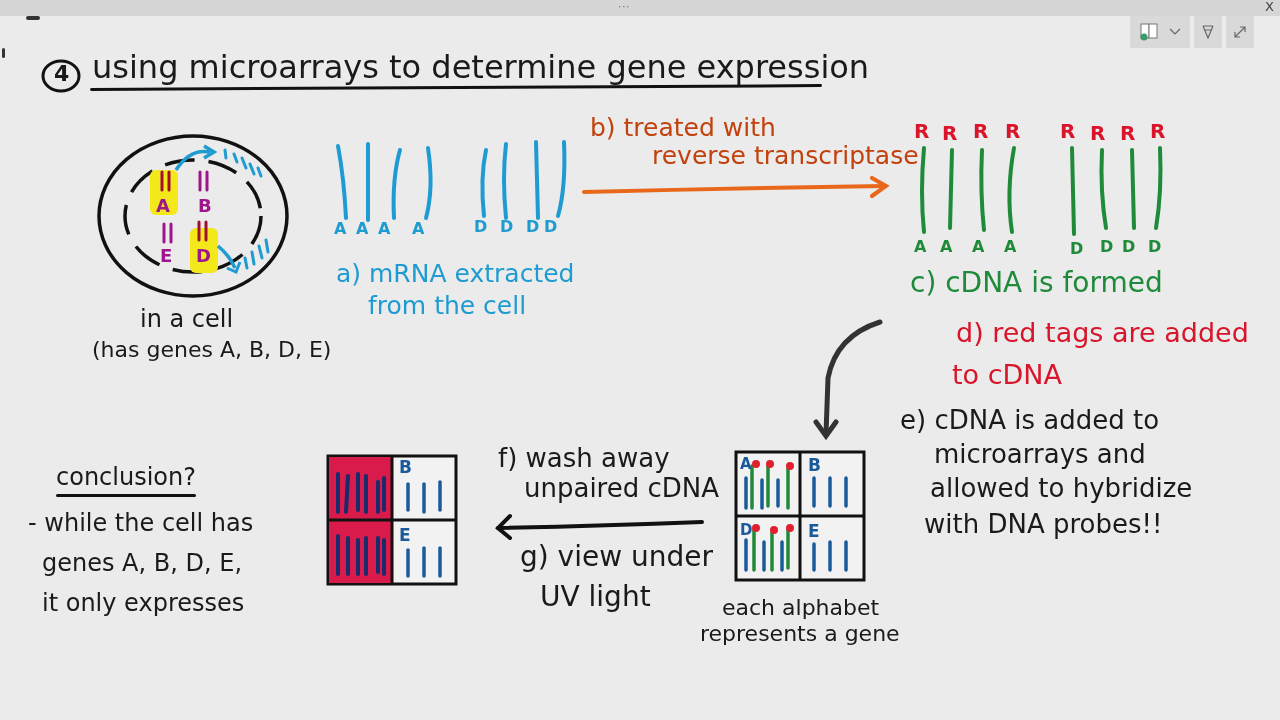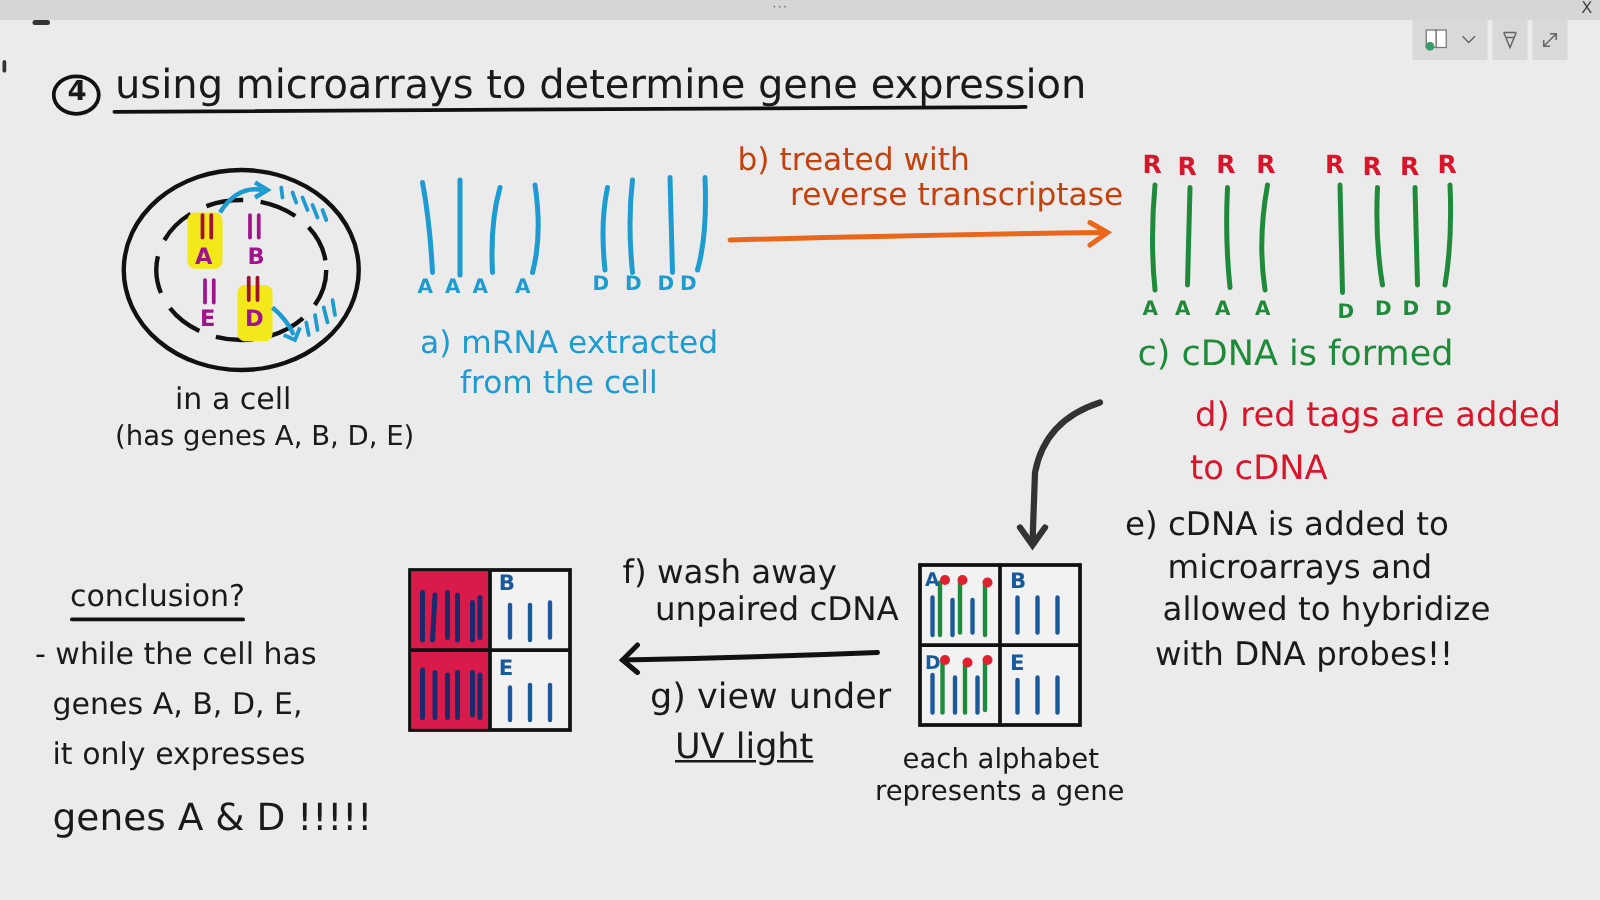--- a/index.html
+++ b/index.html
@@ -126,21 +126,21 @@
   <div class="hand blu" style="left:378px;top:204px;font-size:16px;font-weight:bold;">A</div>
   <div class="hand blu" style="left:412px;top:204px;font-size:16px;font-weight:bold;">A</div>
   <div class="hand blu" style="left:474px;top:202px;font-size:16px;font-weight:bold;">D</div>
   <div class="hand blu" style="left:500px;top:202px;font-size:16px;font-weight:bold;">D</div>
   <div class="hand blu" style="left:526px;top:202px;font-size:16px;font-weight:bold;">D</div>
   <div class="hand blu" style="left:544px;top:202px;font-size:16px;font-weight:bold;">D</div>
   <div class="hand blu" style="left:336px;top:244px;font-size:25px;">a) mRNA extracted</div>
   <div class="hand blu" style="left:368px;top:276px;font-size:25px;">from the cell</div>
 
   <div class="hand org" style="left:590px;top:98px;font-size:25px;">b) treated with</div>
-  <div class="hand org" style="left:632px;top:126px;font-size:25px;">reverse transcriptase</div>
+  <div class="hand org" style="left:652px;top:126px;font-size:25px;">reverse transcriptase</div>
   <svg style="position:absolute;left:580px;top:160px;" width="312" height="30" viewBox="0 0 312 30">
     <path d="M4 16 Q150 12 304 10" fill="none" stroke="#e8671a" stroke-width="4" stroke-linecap="round"></path>
     <path d="M292 2 L306 10 L292 20" fill="none" stroke="#e8671a" stroke-width="4" stroke-linecap="round"></path>
   </svg>
 
   <svg style="position:absolute;left:910px;top:126px;" width="260" height="100" viewBox="0 0 260 100">
     <g stroke="#1f8a3a" stroke-width="4" stroke-linecap="round" fill="none">
       <path d="M14 6 Q10 50 14 90"></path>
         <path d="M42 8 L40 86"></path>
         <path d="M72 8 Q70 50 74 88"></path>
@@ -223,21 +223,21 @@
   <div class="hand blk" style="left:722px;top:580px;font-size:22px;">each alphabet</div>
   <div class="hand blk" style="left:700px;top:606px;font-size:22px;">represents a gene</div>
 
   <div class="hand blk" style="left:498px;top:428px;font-size:26px;">f) wash away</div>
   <div class="hand blk" style="left:524px;top:458px;font-size:26px;">unpaired cDNA</div>
   <svg style="position:absolute;left:492px;top:494px;" width="216" height="30" viewBox="0 0 216 30">
     <path d="M210 12 Q110 16 6 18" fill="none" stroke="#111" stroke-width="4" stroke-linecap="round"></path>
     <path d="M18 6 L6 18 L18 28" fill="none" stroke="#111" stroke-width="4" stroke-linecap="round"></path>
   </svg>
   <div class="hand blk" style="left:520px;top:526px;font-size:28px;">g) view under</div>
-  <div class="hand blk" style="left:540px;top:566px;font-size:28px;text-decoration:underline;">UV light</div>
+  <div class="hand blk" style="left:540px;top:566px;font-size:28px;">UV light</div>
 
   <svg style="position:absolute;left:326px;top:438px;" width="132" height="132" viewBox="0 0 132 132">
     <rect x="2" y="2" width="128" height="128" fill="#f2f2f2" stroke="#111" stroke-width="3"></rect>
     <rect x="3" y="3" width="62" height="126" fill="#d81b4a"></rect>
     <line x1="66" y1="2" x2="66" y2="130" stroke="#111" stroke-width="3"></line>
     <line x1="2" y1="66" x2="130" y2="66" stroke="#111" stroke-width="3"></line>
     <g stroke-linecap="round" stroke-width="4" stroke="#1a2a6a">
       <line x1="12" y1="20" x2="12" y2="58"></line>
         <line x1="22" y1="22" x2="20" y2="58"></line>
         <line x1="32" y1="20" x2="32" y2="56"></line>
@@ -261,15 +261,14 @@
     </g>
   </svg>
   <div class="hand navy" style="left:399px;top:442px;font-size:17px;font-weight:bold;">B</div>
   <div class="hand navy" style="left:399px;top:510px;font-size:17px;font-weight:bold;">E</div>
 
   <div class="hand blk" style="left:56px;top:448px;font-size:24px;">conclusion?</div>
   <div style="position:absolute;left:56px;top:478px;width:140px;height:3px;background:#111;border-radius:2px;"></div>
   <div class="hand blk" style="left:28px;top:494px;font-size:24px;">- while the cell has</div>
   <div class="hand blk" style="left:42px;top:534px;font-size:24px;">genes A, B, D, E,</div>
   <div class="hand blk" style="left:42px;top:574px;font-size:24px;">it only expresses</div>
-  <div class="hand blk" style="left:42px;top:622px;font-size:30px;">genes A &amp; D !!!!!</div>
 
 </div>
 
 </body></html>

